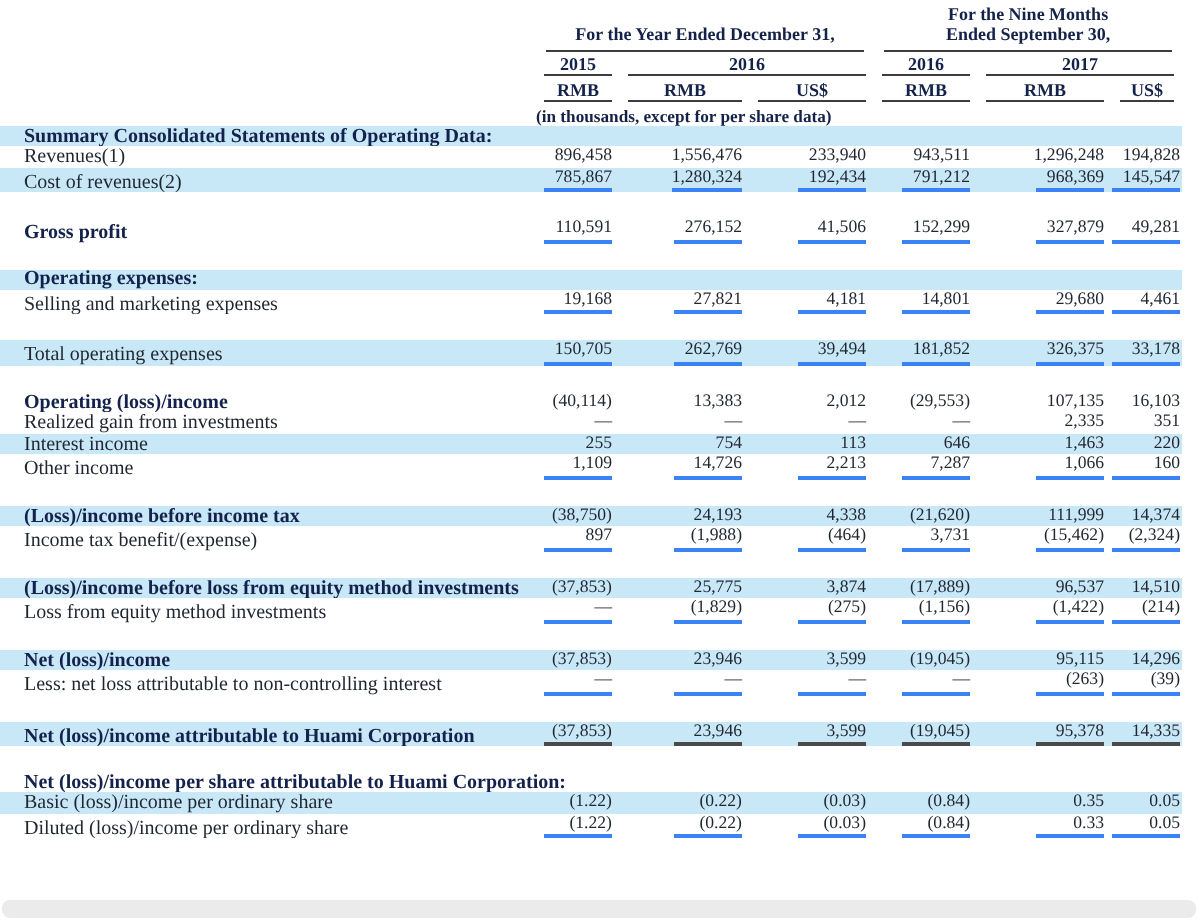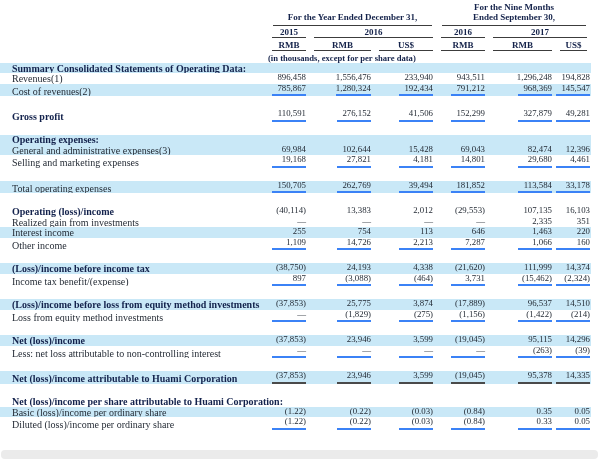--- a/index.html
+++ b/index.html
@@ -131,48 +131,39 @@
           <td class="num"><span class="v u1">152,299</span></td>
           <td class="num"><span class="v u1">327,879</span></td>
           <td class="num"><span class="v u1">49,281</span></td>
         </tr>
         <tr class="gap">
           <td colspan="7"></td>
         </tr>
         <tr class="hl">
           <td class="lbl b" colspan="7">Operating expenses:</td>
         </tr>
-        <tr class="hl">
-          <td class="lbl">General and administrative expenses(3)</td>
-          <td class="num"><span class="v">69,984</span></td>
-          <td class="num"><span class="v">102,644</span></td>
-          <td class="num"><span class="v">15,428</span></td>
-          <td class="num"><span class="v">69,043</span></td>
-          <td class="num"><span class="v">82,474</span></td>
-          <td class="num"><span class="v">12,396</span></td>
-        </tr>
         <tr class="ul">
           <td class="lbl">Selling and marketing expenses</td>
           <td class="num"><span class="v u1">19,168</span></td>
           <td class="num"><span class="v u1">27,821</span></td>
           <td class="num"><span class="v u1">4,181</span></td>
           <td class="num"><span class="v u1">14,801</span></td>
           <td class="num"><span class="v u1">29,680</span></td>
           <td class="num"><span class="v u1">4,461</span></td>
         </tr>
         <tr class="gap">
           <td colspan="7"></td>
         </tr>
         <tr class="hl ul">
           <td class="lbl">Total operating expenses</td>
           <td class="num"><span class="v u1">150,705</span></td>
           <td class="num"><span class="v u1">262,769</span></td>
           <td class="num"><span class="v u1">39,494</span></td>
           <td class="num"><span class="v u1">181,852</span></td>
-          <td class="num"><span class="v u1">113,584</span></td>
+          <td class="num"><span class="v u1">326,375</span></td>
           <td class="num"><span class="v u1">33,178</span></td>
         </tr>
         <tr class="gap">
           <td colspan="7"></td>
         </tr>
         <tr>
           <td class="lbl b">Operating (loss)/income</td>
           <td class="num"><span class="v">(40,114)</span></td>
           <td class="num"><span class="v">13,383</span></td>
           <td class="num"><span class="v">2,012</span></td>
@@ -215,21 +206,21 @@
           <td class="num"><span class="v">(38,750)</span></td>
           <td class="num"><span class="v">24,193</span></td>
           <td class="num"><span class="v">4,338</span></td>
           <td class="num"><span class="v">(21,620)</span></td>
           <td class="num"><span class="v">111,999</span></td>
           <td class="num"><span class="v">14,374</span></td>
         </tr>
         <tr class="ul">
           <td class="lbl">Income tax benefit/(expense)</td>
           <td class="num"><span class="v u1">897</span></td>
-          <td class="num"><span class="v u1">(3,088)</span></td>
+          <td class="num"><span class="v u1">(1,988)</span></td>
           <td class="num"><span class="v u1">(464)</span></td>
           <td class="num"><span class="v u1">3,731</span></td>
           <td class="num"><span class="v u1">(15,462)</span></td>
           <td class="num"><span class="v u1">(2,324)</span></td>
         </tr>
         <tr class="gap">
           <td colspan="7"></td>
         </tr>
         <tr class="hl">
           <td class="lbl b">(Loss)/income before loss from equity method investments</td>

